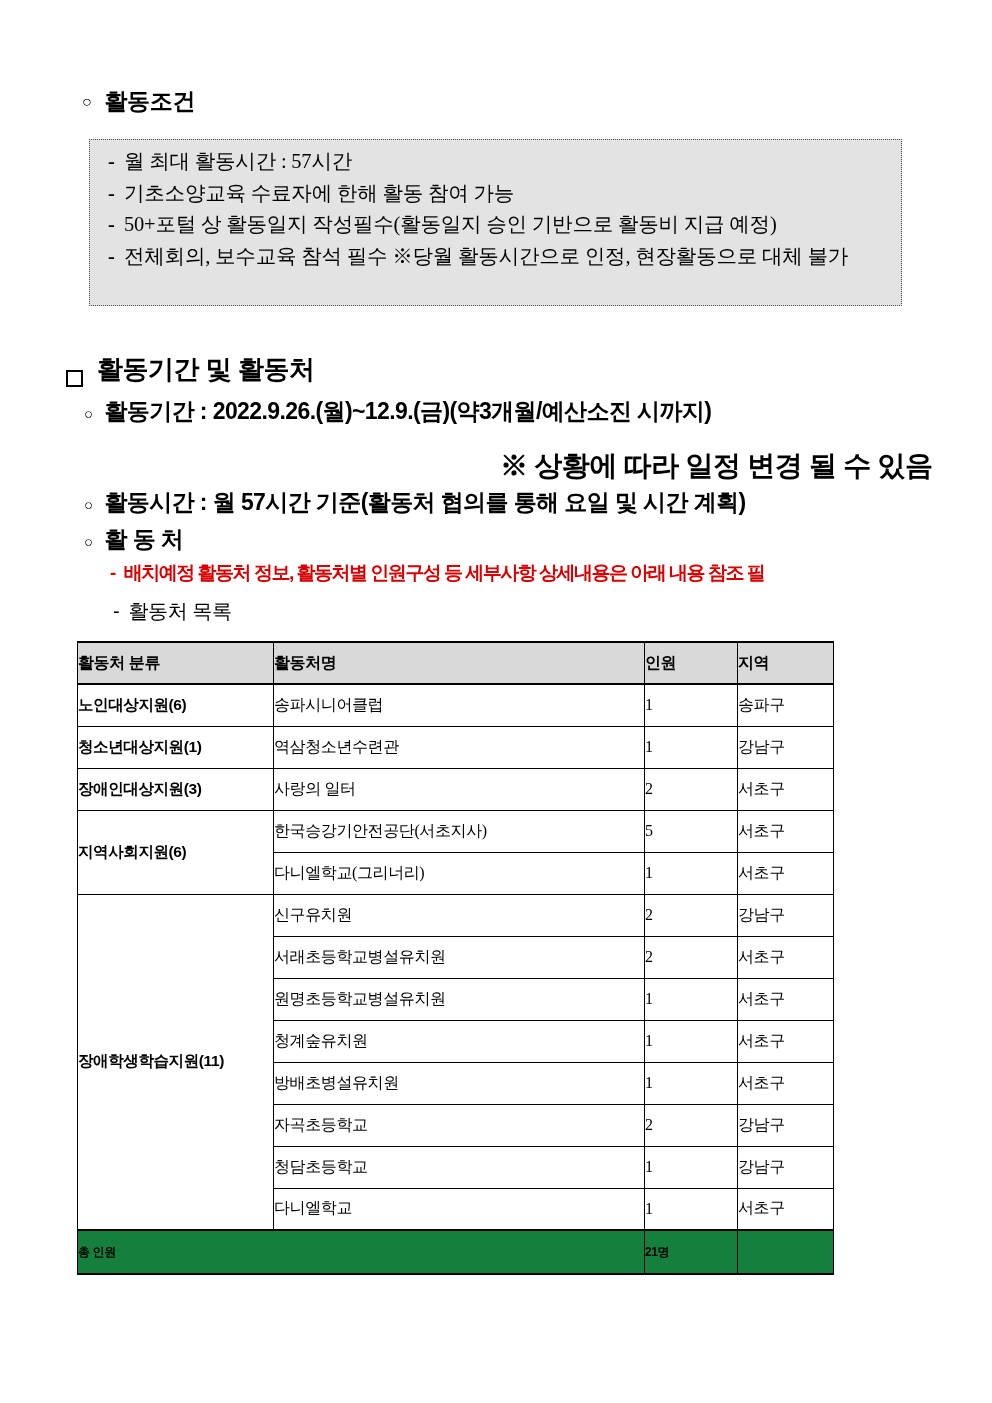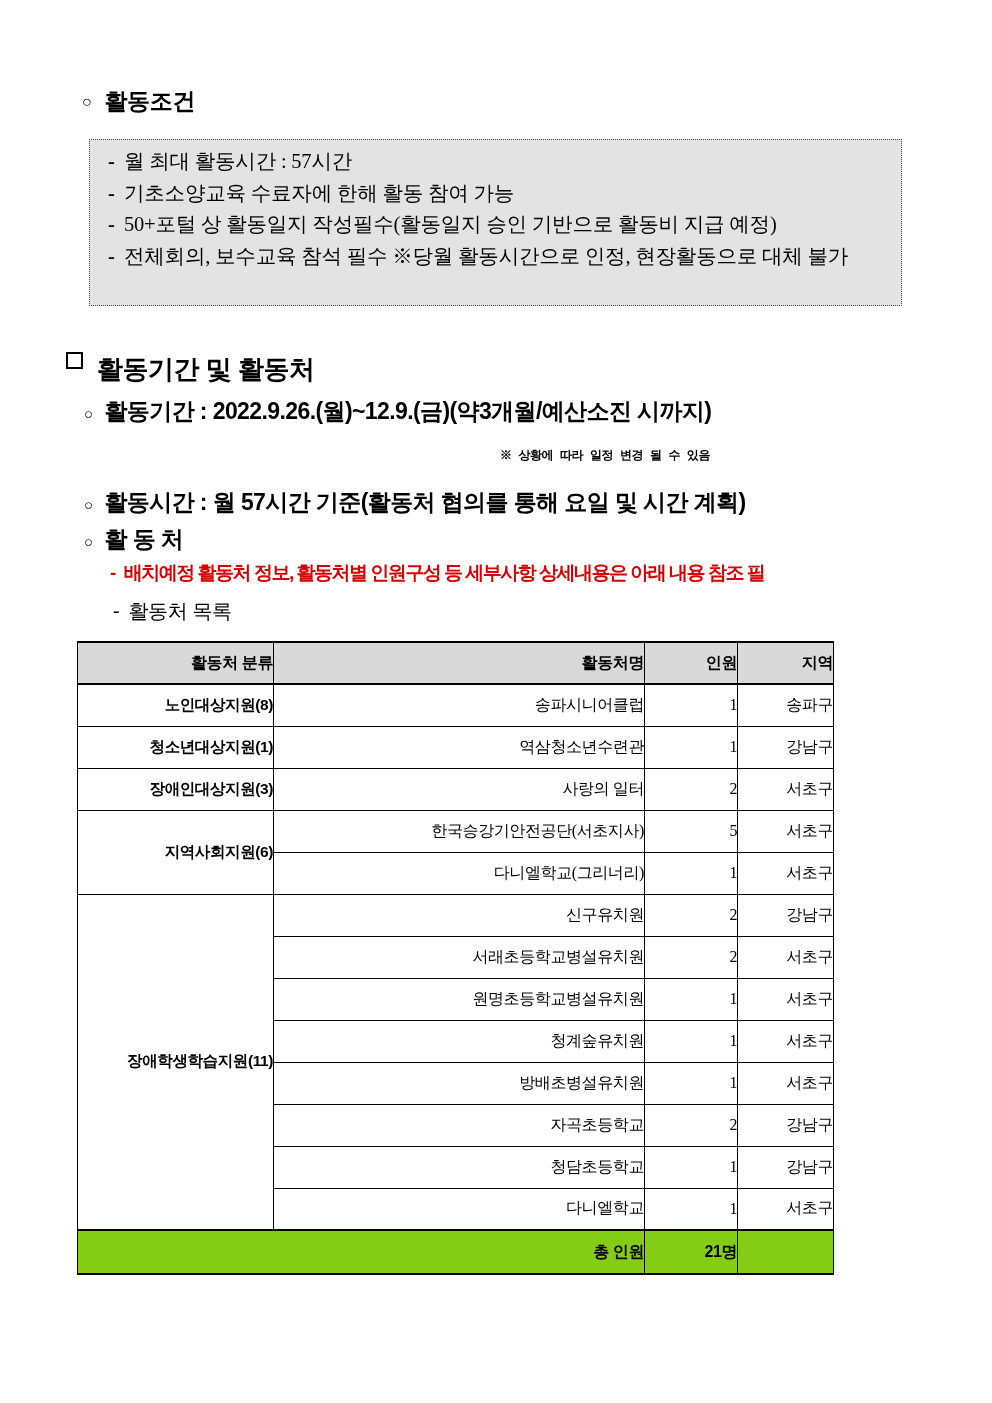--- a/index.html
+++ b/index.html
@@ -67,21 +67,21 @@
     width: 16px;
     font-weight: bold;
   }
 
   
   .main-heading {
     position: absolute;
     left: 66px;
     top: 352px;
     display: flex;
-    align-items: flex-start;
+    align-items: flex-end;
     gap: 14px;
     font-family: "Liberation Sans", sans-serif;
     font-weight: bold;
     font-size: 26px;
     letter-spacing: -0.5px;
   }
   .sq {
     display: inline-block;
     width: 17px;
     height: 17px;
@@ -104,23 +104,23 @@
   .lvl2 .circ {
     font-size: 15px;
     font-weight: normal;
     font-family: "Liberation Sans", sans-serif;
   }
 
   .note-right {
     position: absolute;
     left: 500px;
     top: 447px;
-    font-family: Liberation Mono, monospace;
-    font-weight: bold;
-    font-size: 12px;
+    font-family: Liberation Serif, serif;
+    font-weight: bold;
+    font-size: 28px;
     letter-spacing: -0.4px;
     white-space: nowrap;
   }
 
   
   .lvl3 {
     position: absolute;
     display: flex;
     align-items: baseline;
     gap: 9px;
@@ -160,21 +160,21 @@
     font-family: "Liberation Serif", "DejaVu Serif", serif;
   }
   table.places col.c-cat   { width: 196px; }
   table.places col.c-name  { width: 371px; }
   table.places col.c-num   { width: 93px; }
   table.places col.c-area  { width: 96px; }
 
   table.places th,
   table.places td {
     border: 1px solid #000000;
-    text-align: right;
+    text-align: left;
     vertical-align: middle;
     font-size: 16px;
     letter-spacing: -0.4px;
     padding: 0;
     height: 42px;
     box-sizing: border-box;
   }
   table.places thead th {
     background: #d9d9d9;
     font-family: "Liberation Sans", sans-serif;
@@ -182,28 +182,27 @@
     font-size: 16px;
     border-top: 2.5px solid #000;
     border-bottom: 2.5px solid #000;
   }
   table.places td.cat {
     font-family: "Liberation Sans", sans-serif;
     font-weight: bold;
     font-size: 15.5px;
   }
   table.places tr.total td {
-    background: #84cc16;
-    font-family: "Liberation Sans", sans-serif;
-    font-weight: bold;
-    font-size: 16px;
+    background: #15803d;
+    font-family: "Liberation Sans", sans-serif;
+    font-weight: bold;
+    font-size: 12px;
     border-top: 2.5px solid #000;
     border-bottom: 2.5px solid #000;
     height: 44px;
-    padding-left: 47px;
   }
   table.places td.num,
   table.places td.area {
     font-family: "Liberation Serif", "DejaVu Serif", serif;
     font-size: 16px;
   }
 </style>
 </head>
 <body>
 
@@ -273,21 +272,21 @@
         <tr>
           <th>활동처 분류</th>
           <th>활동처명</th>
           <th>인원</th>
           <th>지역</th>
         </tr>
       </thead>
       <tbody>
 
         <tr>
-          <td class="cat" rowspan="1">노인대상지원(8)</td>
+          <td class="cat" rowspan="1">노인대상지원(6)</td>
           <td>송파시니어클럽</td>
           <td class="num">1</td>
           <td class="area">송파구</td>
         </tr>
 
         <tr>
           <td class="cat" rowspan="1">청소년대상지원(1)</td>
           <td>역삼청소년수련관</td>
           <td class="num">1</td>
           <td class="area">강남구</td>

